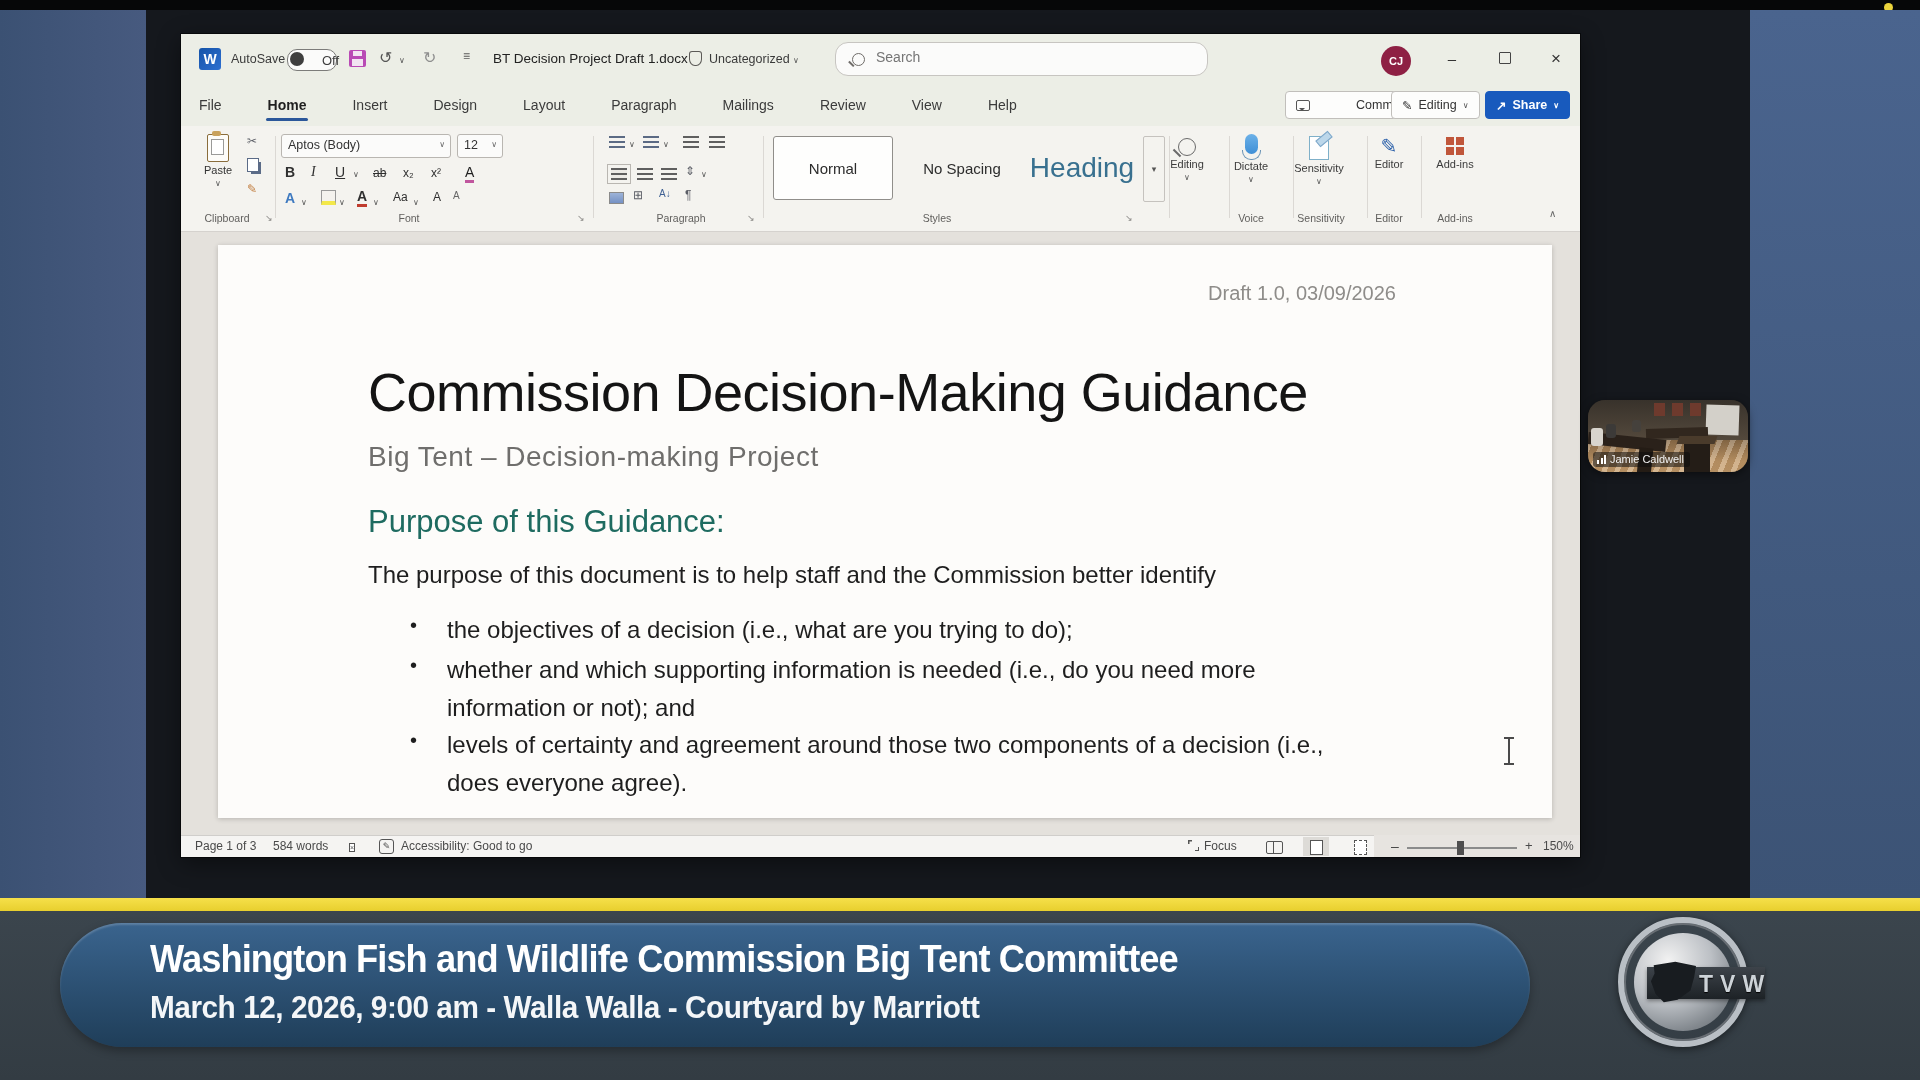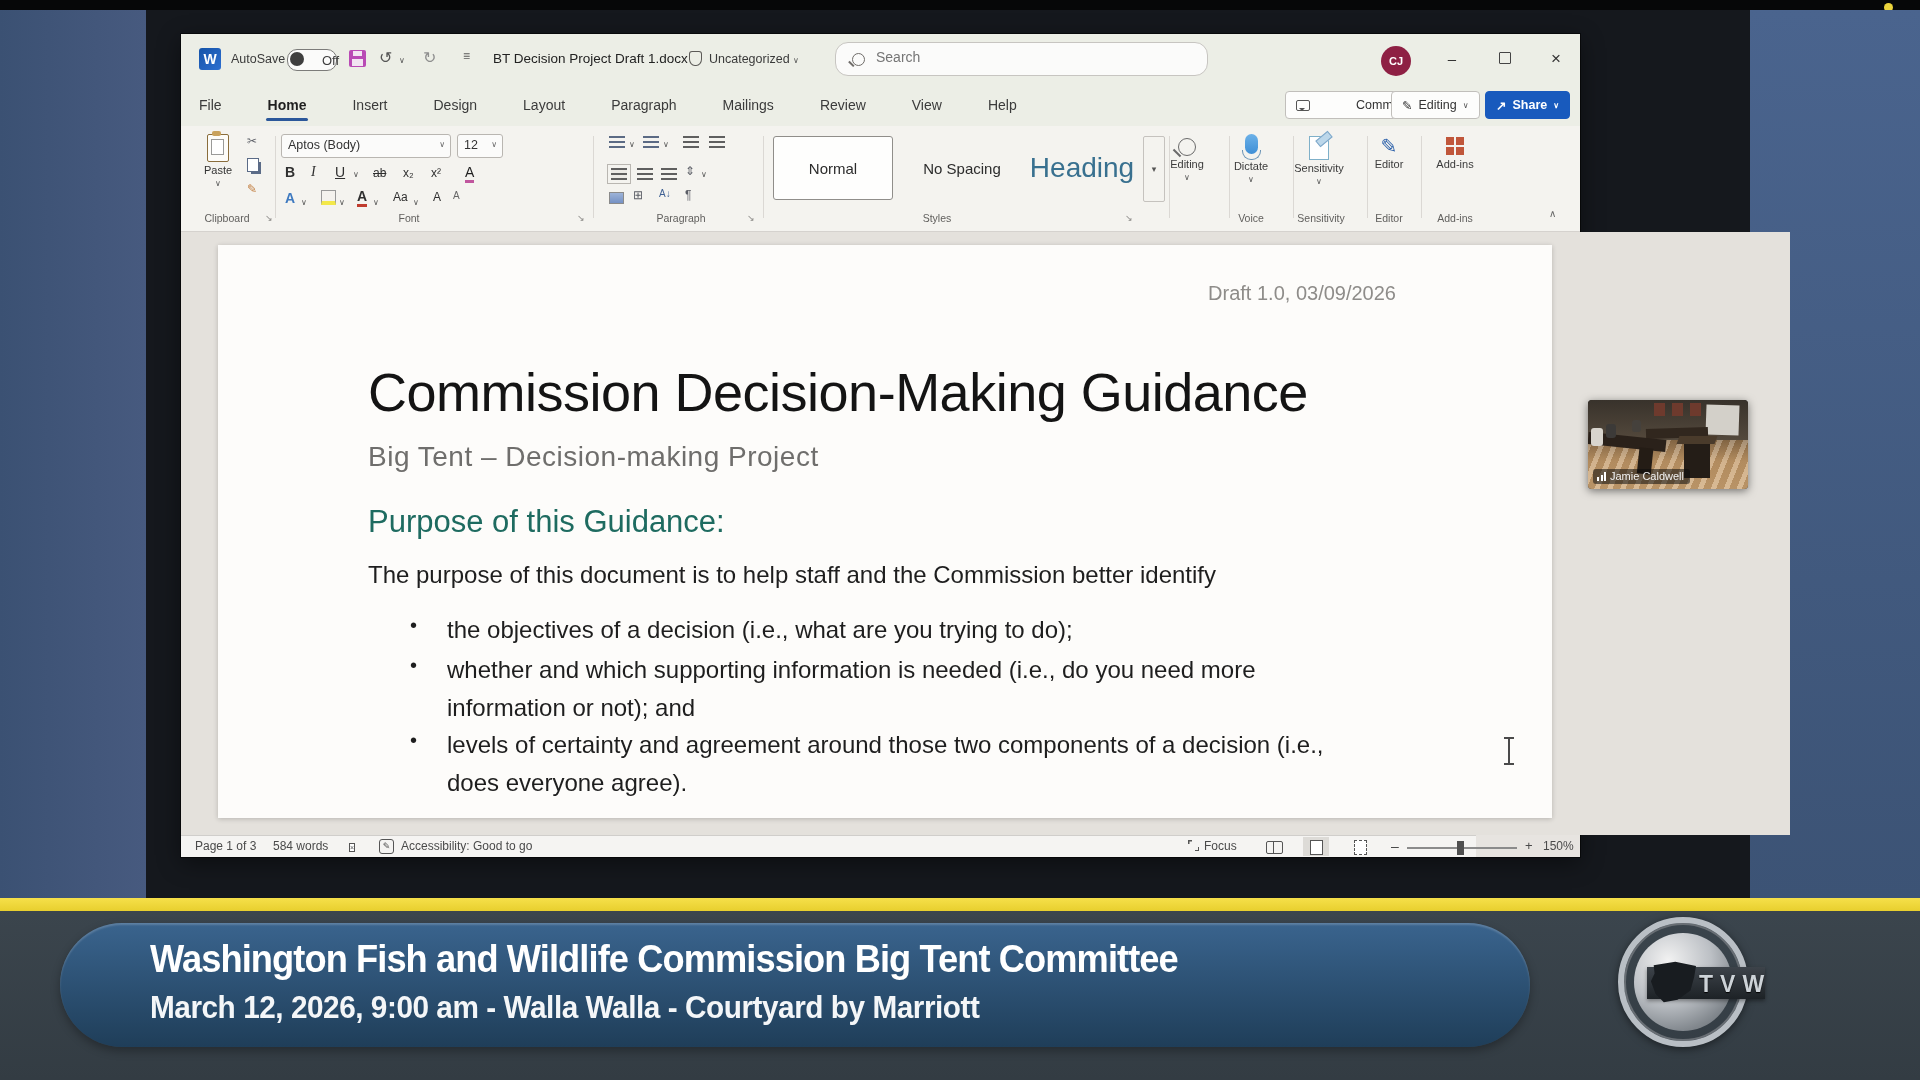--- a/index.html
+++ b/index.html
@@ -12,22 +12,22 @@
   .yellow-dot{left:1884px;top:3px;width:9px;height:9px;border-radius:50%;background:#ead33c;}
   .left-panel{left:0;top:10px;width:146px;height:888px;background:linear-gradient(90deg,#3b5173,#475a7f);}
   .right-panel{left:1750px;top:10px;width:170px;height:888px;background:linear-gradient(180deg,#4a648e,#3c5375);}
 
   
   .word-window{left:181px;top:34px;width:1399px;height:823px;background:#e7e4e0;
                box-shadow:0 0 0 1px rgba(0,0,0,.55),0 6px 22px rgba(0,0,0,.45);}
   .titlebar{left:0;top:0;width:1399px;height:50px;background:#eceee6;}
   .menurow{left:0;top:50px;width:1399px;height:42px;background:#eceee6;}
   .ribbon{left:0;top:92px;width:1399px;height:106px;background:#f4f3ef;border-bottom:1px solid #d5d2ce;box-sizing:border-box;}
-  .canvas{left:0;top:198px;width:1609px;height:603px;background:#e4e1dc;overflow:hidden;}
-  .statusbar{left:0;top:801px;width:1295px;height:22px;background:#f5f4f2;border-top:1px solid #d0cecb;box-sizing:border-box;
+  .canvas{left:0;top:198px;width:1399px;height:603px;background:#e4e1dc;overflow:hidden;}
+  .statusbar{left:0;top:801px;width:1193px;height:22px;background:#f5f4f2;border-top:1px solid #d0cecb;box-sizing:border-box;
              font-size:12px;color:#4a4a4a;}
 
   
   .word-logo{left:18px;top:14px;width:22px;height:22px;border-radius:3px;background:linear-gradient(135deg,#1553a8,#2e6fd0);
              color:#fff;font-weight:bold;font-size:14px;text-align:center;line-height:22px;}
   .tb-text{font-size:12.5px;color:#3a3a3a;}
   .autosave-toggle{left:106px;top:15px;width:48px;height:20px;border:1px solid #7c7c7a;border-radius:10px;background:#fbfbfa;}
   .autosave-knob{left:2px;top:2px;width:14px;height:14px;border-radius:50%;background:#3f3f3f;}
   .autosave-state{left:34px;top:3px;font-size:13px;color:#3d3d3d;}
   .save-icon{left:168px;top:16px;width:17px;height:17px;background:#b94ab5;border-radius:2px;}
@@ -111,21 +111,21 @@
   .viewbox{top:1px;width:26px;height:19px;text-align:center;}
   .viewbox.sel{background:#dddbd7;}
   .pageic{display:inline-block;width:11px;height:13px;border:1.3px solid #555;background:#fff;margin-top:3px;}
   .bookic{display:inline-block;width:15px;height:11px;border:1.3px solid #555;border-radius:2px;margin-top:4px;
           background:linear-gradient(#555,#555) 50% 0/1.3px 100% no-repeat;}
   .focusic{display:inline-block;width:11px;height:11px;margin-right:5px;position:relative;top:1px;
      background:linear-gradient(#555,#555) 0 0/4px 1.5px no-repeat,linear-gradient(#555,#555) 0 0/1.5px 4px no-repeat,
      linear-gradient(#555,#555) 100% 100%/4px 1.5px no-repeat,linear-gradient(#555,#555) 100% 100%/1.5px 4px no-repeat;}
 
   
-  .video-thumb{left:1588px;top:400px;width:160px;height:89px;border-radius:4px;overflow:hidden;background:#23201c;
+  .video-thumb{left:1588px;top:400px;width:160px;height:72px;border-radius:17px;overflow:hidden;background:#23201c;
                box-shadow:0 2px 8px rgba(0,0,0,.5);}
   .vt-wall{position:absolute;left:0;top:0;width:160px;height:42px;background:linear-gradient(#38322b,#554a3d);}
   .vt-screen{position:absolute;left:118px;top:5px;width:33px;height:30px;background:#d3d0c9;transform:rotate(2deg);}
   .vt-ban{position:absolute;top:3px;width:11px;height:13px;background:#6e3a2d;}
   .vt-floor{position:absolute;left:0;top:40px;width:160px;height:53px;
             background:linear-gradient(#8a6d4b,#c59d6d 40%,#cfa878);}
   .vt-floor::after{content:"";position:absolute;inset:0;
             background:repeating-linear-gradient(112deg,rgba(255,255,255,.22) 0 5px,rgba(90,60,30,.18) 5px 12px);}
   .vt-table-left{position:absolute;left:0;top:36px;width:78px;height:12px;background:#2a211a;transform:rotate(6deg);}
   .vt-table-left::after{content:"";position:absolute;left:52px;top:10px;width:14px;height:26px;background:#241c15;}

